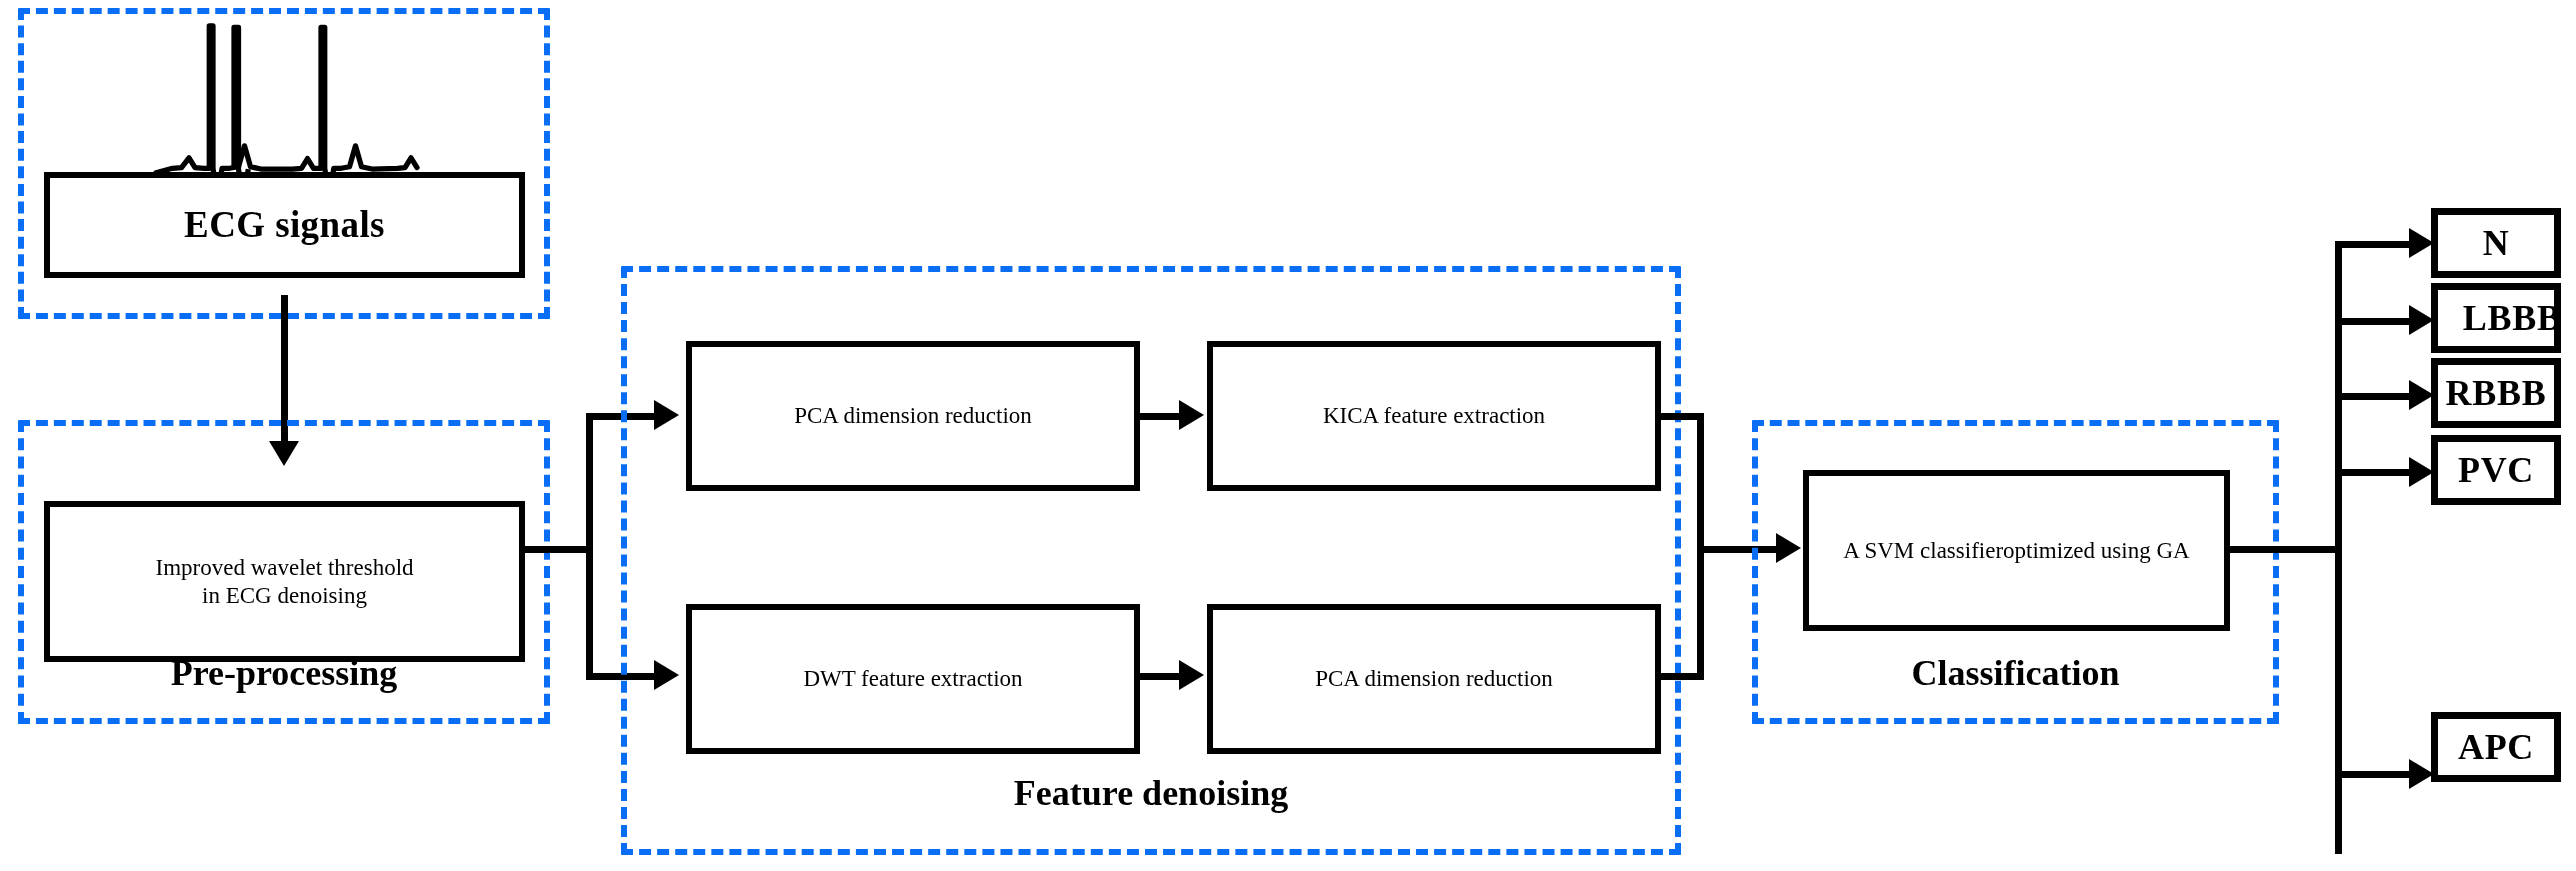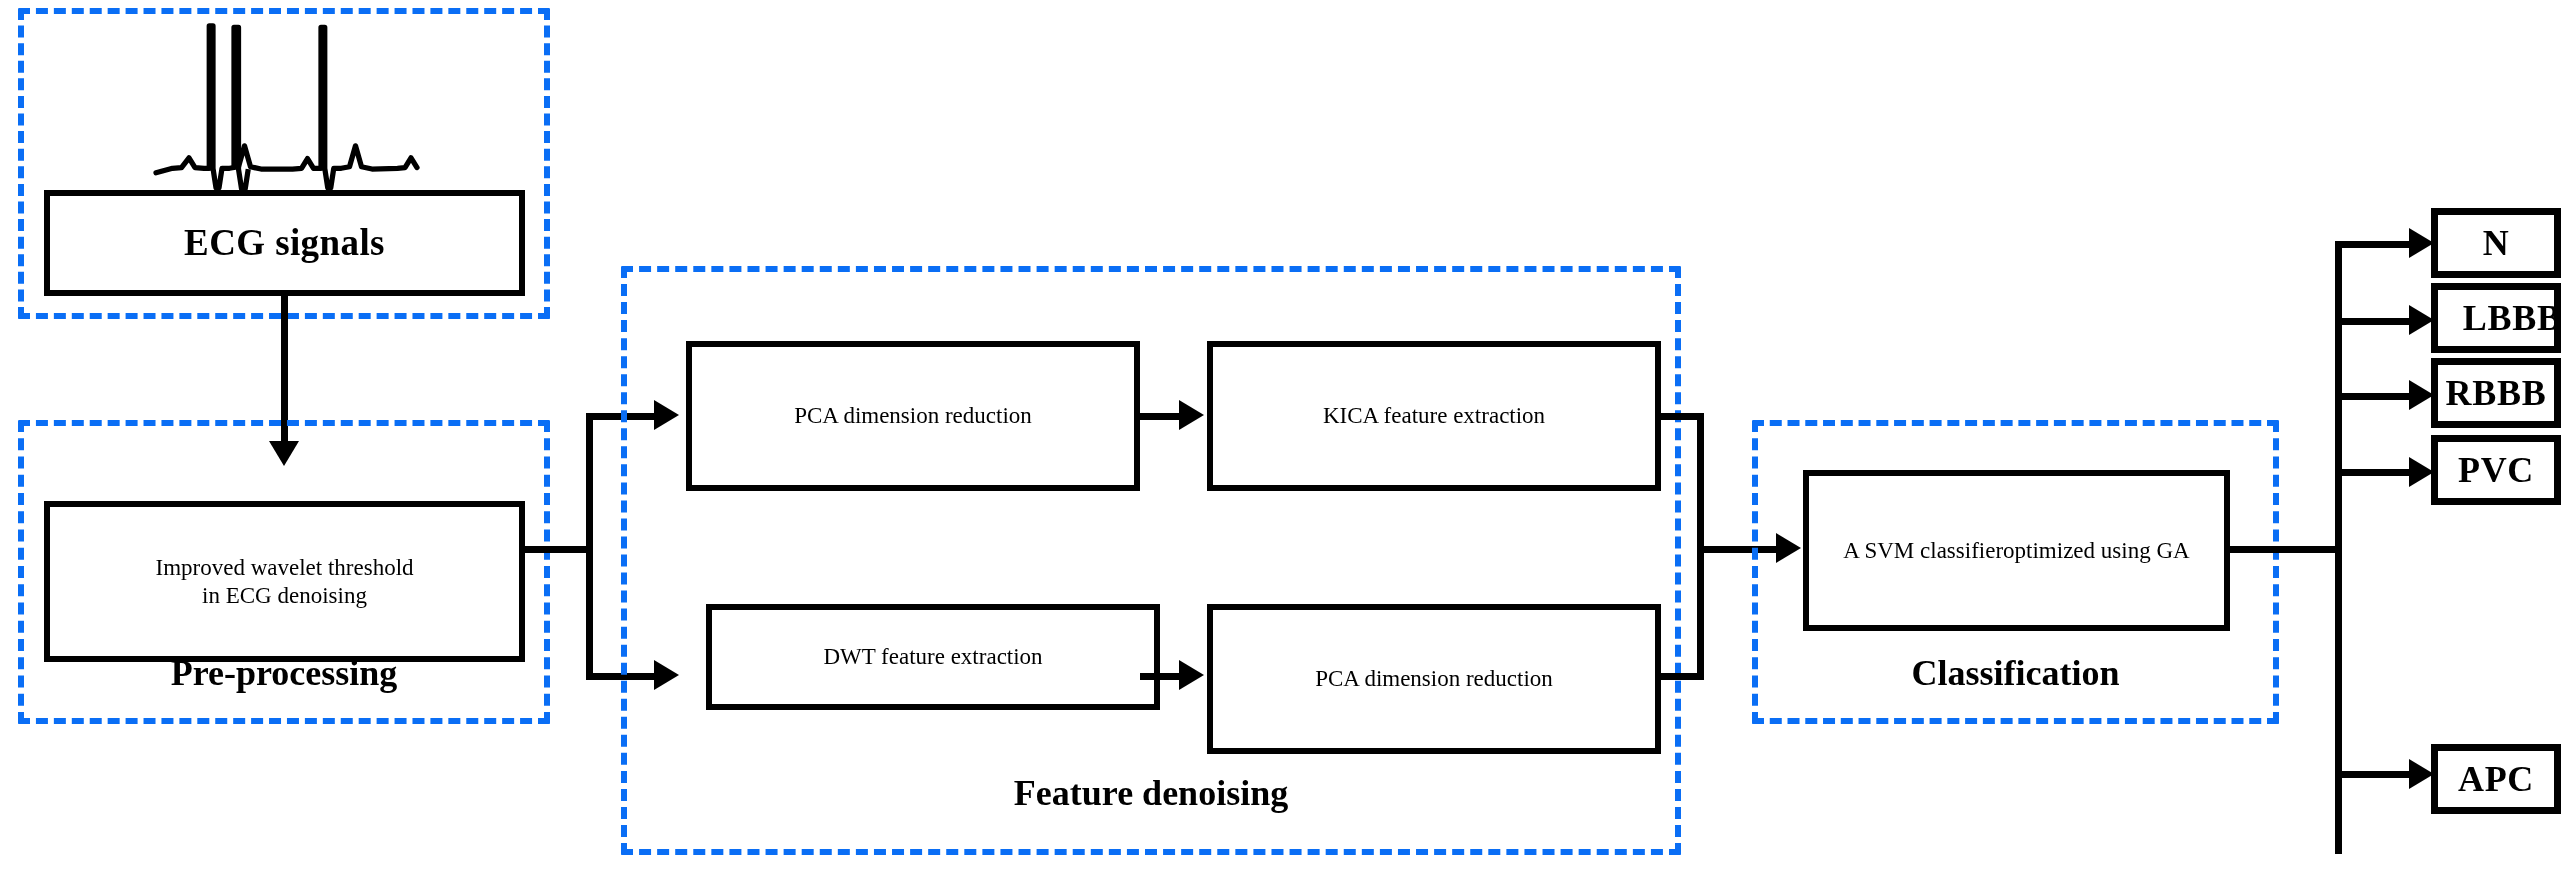--- a/index.html
+++ b/index.html
@@ -73,21 +73,21 @@
     <path d="M 8 212 L 30 206 L 42 205 L 52 192 L 60 205 L 72 206
              L 79 206 L 79 16 L 84 16 L 84 206 L 88 232 L 92 232 L 96 206
              L 106 206 L 118 204 L 126 176 L 134 204 L 148 207 L 190 207
              L 202 206 L 210 193 L 218 206 L 228 206
              L 228 18 L 233 18 L 233 206 L 237 232 L 241 232 L 245 206
              L 255 206 L 266 204 L 274 176 L 282 204 L 296 207 L 330 206
              L 340 205 L 348 192 L 356 205" fill="none" stroke="#000" stroke-width="7" stroke-linejoin="round" stroke-linecap="round"></path>
     <path d="M 112 207 L 112 18 L 118 18 L 118 207 L 122 233 L 127 233 L 131 207" fill="none" stroke="#000" stroke-width="7" stroke-linejoin="round"></path>
   </svg>
 
-  <div class="node bold" style="left:44px;top:190px;width:481px;height:106px;">ECG signals</div>
+  <div class="node bold" style="left:44px;top:172px;width:481px;height:106px;">ECG signals</div>
 
   <div class="vline" style="left:281px;top:295px;height:150px;"></div>
   <div class="arrow-d" style="left:269px;top:441px;"></div>
 
   <div class="group" style="left:18px;top:420px;width:532px;height:304px;"></div>
 
   <div class="node reg" style="left:44px;top:469px;width:481px;height:161px;flex-direction:column;margin-top:32px;">
     <span>Improved wavelet threshold</span>
     <span>in ECG denoising</span>
   </div>
@@ -102,21 +102,21 @@
 
   <div class="hline" style="left:586px;top:673px;width:72px;"></div>
   <div class="arrow-r" style="left:654px;top:660px;"></div>
 
   <div class="group" style="left:621px;top:266px;width:1060px;height:589px;"></div>
 
   <div class="node reg" style="left:686px;top:341px;width:454px;height:150px;">PCA dimension reduction</div>
 
   <div class="node reg" style="left:1207px;top:341px;width:454px;height:150px;">KICA feature extraction</div>
 
-  <div class="node reg" style="left:686px;top:604px;width:454px;height:106px;margin-left:20px;">DWT feature extraction</div>
+  <div class="node reg" style="left:686px;top:604px;width:454px;height:150px;">DWT feature extraction</div>
 
   <div class="node reg" style="left:1207px;top:604px;width:454px;height:150px;">PCA dimension reduction</div>
 
   <div class="caption" style="left:621px;top:772px;width:1060px;">Feature denoising</div>
 
   <div class="hline" style="left:1140px;top:413px;width:42px;"></div>
   <div class="arrow-r" style="left:1179px;top:400px;"></div>
 
   <div class="hline" style="left:1140px;top:673px;width:42px;"></div>
   <div class="arrow-r" style="left:1179px;top:660px;"></div>
@@ -150,16 +150,16 @@
   <div class="hline" style="left:2335px;top:393px;width:78px;"></div>
   <div class="arrow-r" style="left:2409px;top:380px;"></div>
   <div class="node out" style="left:2431px;top:358px;width:130px;height:70px;">RBBB</div>
 
   <div class="hline" style="left:2335px;top:469px;width:78px;"></div>
   <div class="arrow-r" style="left:2409px;top:457px;"></div>
   <div class="node out" style="left:2431px;top:435px;width:130px;height:70px;">PVC</div>
 
   <div class="hline" style="left:2335px;top:771px;width:78px;"></div>
   <div class="arrow-r" style="left:2409px;top:759px;"></div>
-  <div class="node out" style="left:2431px;top:744px;width:130px;height:70px;">APC</div>
+  <div class="node out" style="left:2431px;top:712px;width:130px;height:70px;">APC</div>
 
 </div>
 
 
 </body></html>

